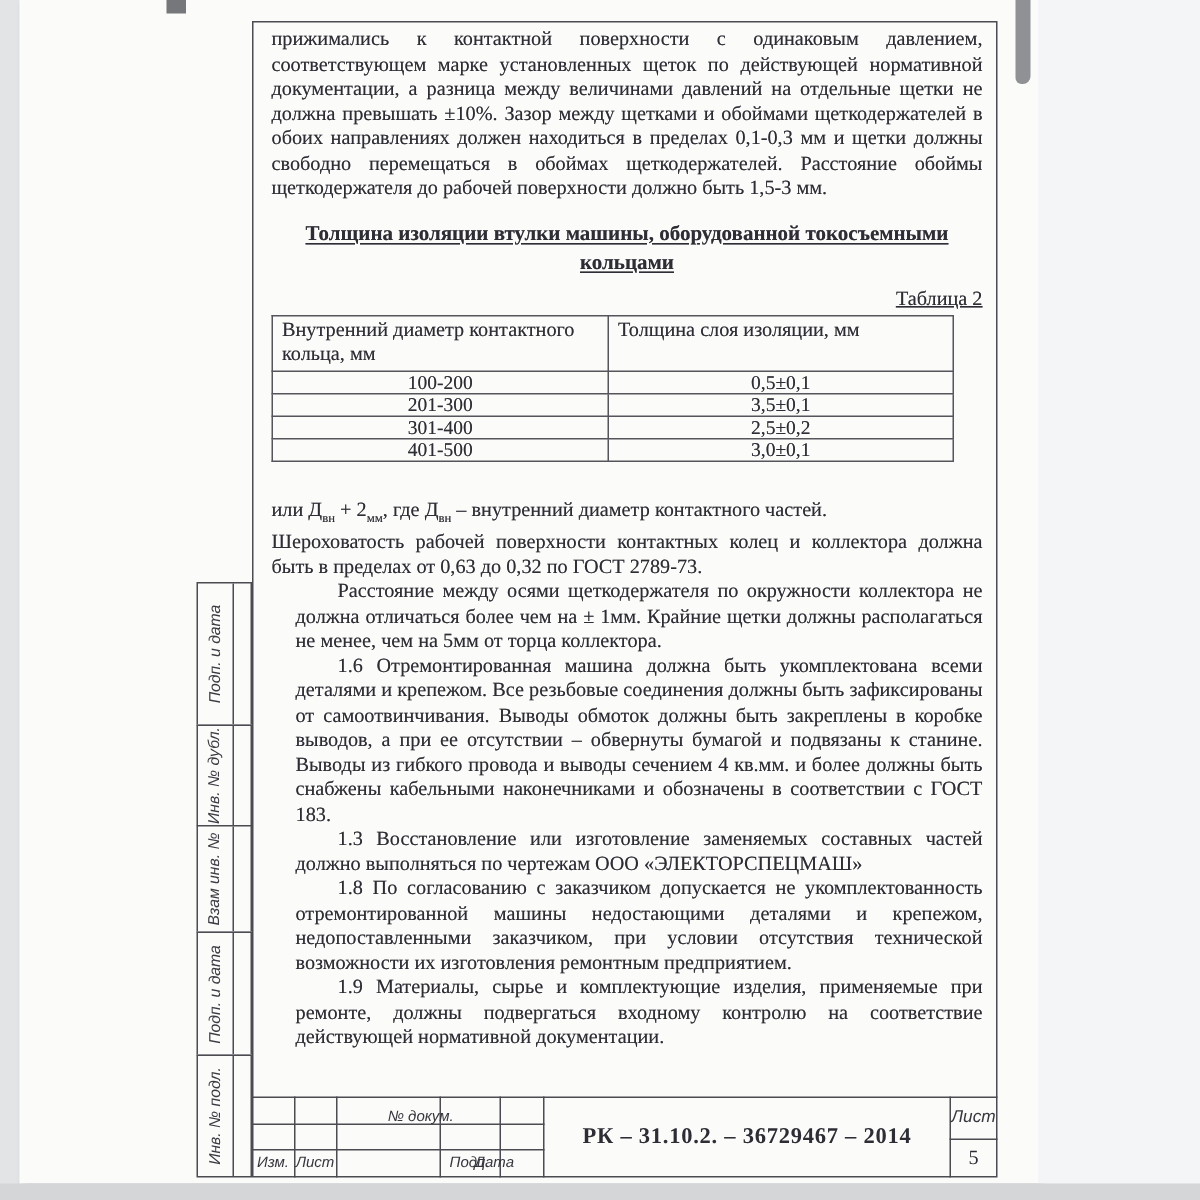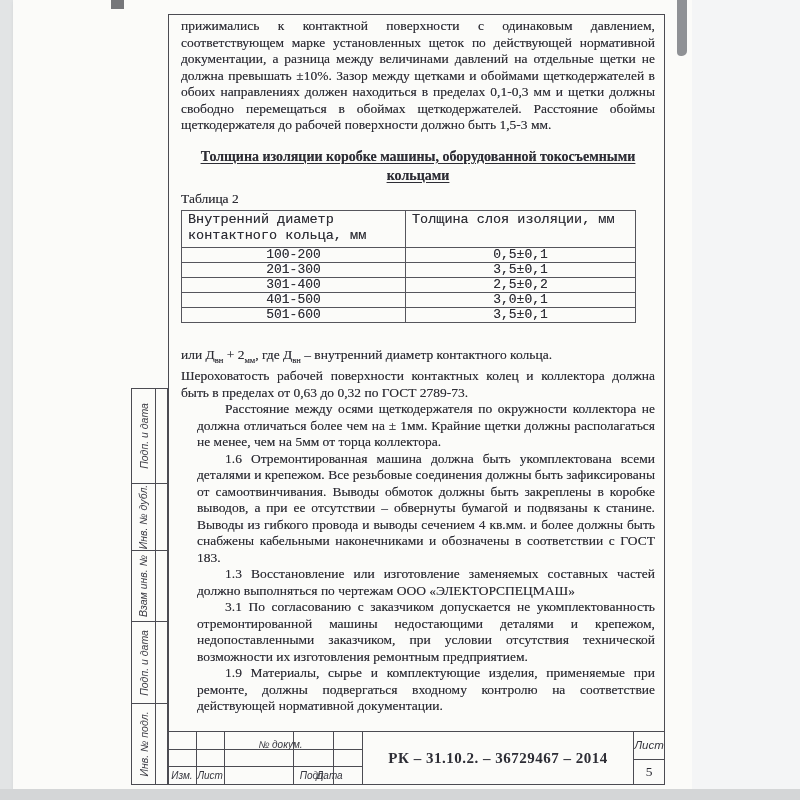--- a/index.html
+++ b/index.html
@@ -32,23 +32,23 @@
   
   .text-col {
     position:absolute; left:181px; top:18px; width:474px;
     font-size:13.5px; line-height:16.5px; color:#2d2d35;
     text-align:justify;
     text-shadow:0 0 0.4px rgba(45,45,53,0.55);
   }
   .p-cont   { }
   .h-section{ margin-top:13px; font-weight:bold; font-size:14px; line-height:19px;
               text-align:center; text-decoration:underline; text-underline-offset:2px; }
-  .t-caption{ margin-top:6px; text-align:left; }
+  .t-caption{ margin-top:6px; text-align:right;text-decoration:underline; }
   table.ins { margin-top:3px; width:455px; border-collapse:collapse; }
-  table.ins th, table.ins td { border:1px solid #55555c;font-family:Liberation Mono, monospace; }
+  table.ins th, table.ins td { border:1px solid #55555c; }
   table.ins th { font-weight:normal; text-align:left; vertical-align:top;
                  padding:1px 6px 3px 6px; font-size:13.5px; line-height:16px; }
   table.ins th.c1 { width:224px; }
   table.ins td { text-align:center; font-size:13px; line-height:14px; height:15px; padding:0; }
   .p-note   { margin-top:24px; }
   sub.sm    { font-size:8.5px; }
   .p-ind    { text-indent:28px;margin-left:16px; }
 
   
   .stamp-box {
@@ -95,21 +95,21 @@
 <div class="right-area"></div>
 <div class="bottom-strip"></div>
 <div class="artifact-tl"></div>
 <div class="artifact-tr"></div>
 
 <div class="frame"></div>
 
 <div class="text-col">
   <div class="p-cont">прижимались к контактной поверхности с одинаковым давлением, соответствующем марке установленных щеток по действующей нормативной документации, а разница между величинами давлений на отдельные щетки не должна превышать ±10%. Зазор между щетками и обоймами щеткодержателей в обоих направлениях должен находиться в пределах 0,1-0,3 мм и щетки должны свободно перемещаться в обоймах щеткодержателей. Расстояние обоймы щеткодержателя до рабочей поверхности должно быть 1,5-3 мм.</div>
 
-  <div class="h-section">Толщина изоляции коробке машины, оборудованной токосъемными кольцами</div>
+  <div class="h-section">Толщина изоляции втулки машины, оборудованной токосъемными кольцами</div>
 
   <div class="t-caption">Таблица 2</div>
 
   <table class="ins">
     <thead>
       <tr>
         <th class="c1">Внутренний диаметр контактного кольца, мм</th>
         <th>Толщина слоя изоляции, мм</th>
       </tr>
     </thead>
@@ -123,38 +123,34 @@
         <td>3,5±0,1</td>
       </tr>
       <tr>
         <td>301-400</td>
         <td>2,5±0,2</td>
       </tr>
       <tr>
         <td>401-500</td>
         <td>3,0±0,1</td>
       </tr>
-      <tr>
-        <td>501-600</td>
-        <td>3,5±0,1</td>
-      </tr>
     </tbody>
   </table>
 
-  <div class="p-note"><span>или Д</span><sub class="sm">вн</sub><span> + 2</span><sub class="sm">мм</sub><span>, где Д</span><sub class="sm">вн</sub><span> – внутренний диаметр контактного кольца.</span></div>
+  <div class="p-note"><span>или Д</span><sub class="sm">вн</sub><span> + 2</span><sub class="sm">мм</sub><span>, где Д</span><sub class="sm">вн</sub><span> – внутренний диаметр контактного частей.</span></div>
 
   <div>Шероховатость рабочей поверхности контактных колец и коллектора должна быть в пределах от 0,63 до 0,32 по ГОСТ 2789-73.</div>
 
   <div class="p-ind">Расстояние между осями щеткодержателя по окружности коллектора не должна отличаться более чем на ± 1мм. Крайние щетки должны располагаться не менее, чем на 5мм от торца коллектора.</div>
 
   <div class="p-ind">1.6 Отремонтированная машина должна быть укомплектована всеми деталями и крепежом. Все резьбовые соединения должны быть зафиксированы от самоотвинчивания. Выводы обмоток должны быть закреплены в коробке выводов, а при ее отсутствии – обвернуты бумагой и подвязаны к станине. Выводы из гибкого провода и выводы сечением 4 кв.мм. и более должны быть снабжены кабельными наконечниками и обозначены в соответствии с ГОСТ 183.</div>
 
   <div class="p-ind">1.3 Восстановление или изготовление заменяемых составных частей должно выполняться по чертежам ООО «ЭЛЕКТОРСПЕЦМАШ»</div>
 
-  <div class="p-ind">3.1 По согласованию с заказчиком допускается не укомплектованность отремонтированной машины недостающими деталями и крепежом, недопоставленными заказчиком, при условии отсутствия технической возможности их изготовления ремонтным предприятием.</div>
+  <div class="p-ind">1.8 По согласованию с заказчиком допускается не укомплектованность отремонтированной машины недостающими деталями и крепежом, недопоставленными заказчиком, при условии отсутствия технической возможности их изготовления ремонтным предприятием.</div>
 
   <div class="p-ind">1.9 Материалы, сырье и комплектующие изделия, применяемые при ремонте, должны подвергаться входному контролю на соответствие действующей нормативной документации.</div>
 </div>
 
 <div class="stamp-box" style="top:388px;height:96px;">
   <div class="div"></div>
   <div class="lab">
     <span>Подп. и дата</span>
   </div>
 </div>

